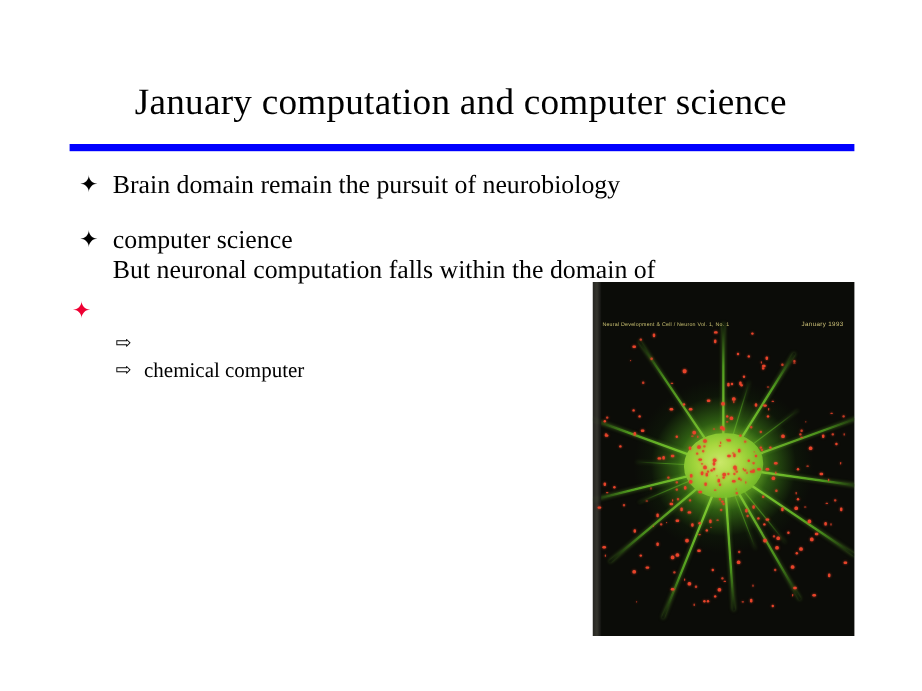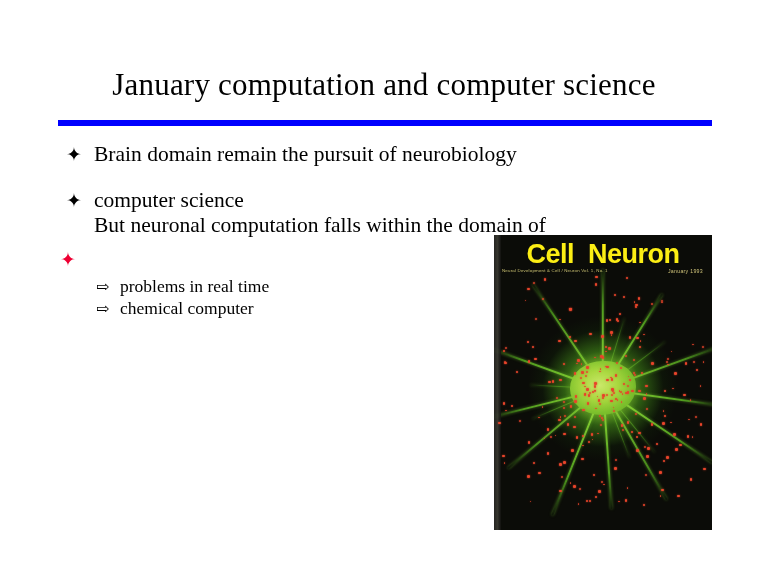--- a/index.html
+++ b/index.html
@@ -251,21 +251,20 @@
   <div class="sp-10"></div>
 
   <div class="bullet-row lvl1 red">
     <span class="marker">✦</span>
   </div>
 
   <div class="sp-4"></div>
 
   <div class="bullet-row lvl2">
     <span class="marker">⇨</span>
-    <span class="btext">problems in real time</span>
   </div>
 
   <div class="bullet-row lvl2">
     <span class="marker">⇨</span>
     <span class="btext">chemical computer</span>
   </div>
 
 </div>
 
 <div class="cover">
@@ -533,19 +532,16 @@
       <div class="punctum" style="left: 116.8px; top: 143px;"></div>
       <div class="punctum sm" style="left: 172.4px; top: 126.3px;"></div>
       <div class="punctum sm" style="left: 127.7px; top: 157.8px;"></div>
       <div class="punctum sm" style="left: 119.3px; top: 157.2px;"></div>
       <div class="punctum sm" style="left: 150.8px; top: 239.3px;"></div>
       <div class="punctum" style="left: 106.8px; top: 181.9px;"></div>
       <div class="punctum" style="left: 87.1px; top: 222.6px;"></div>
     </div>
   <div class="spine"></div>
 
-  <div class="cover-title">
-    <span>Cell</span><span class="gap"></span><span>Neuron</span>
-  </div>
 
   <div class="cover-sub">Neural Development &amp; Cell / Neuron Vol. 1, No. 1</div>
   <div class="cover-date">January 1993</div>
 </div>
 
 </body></html>

